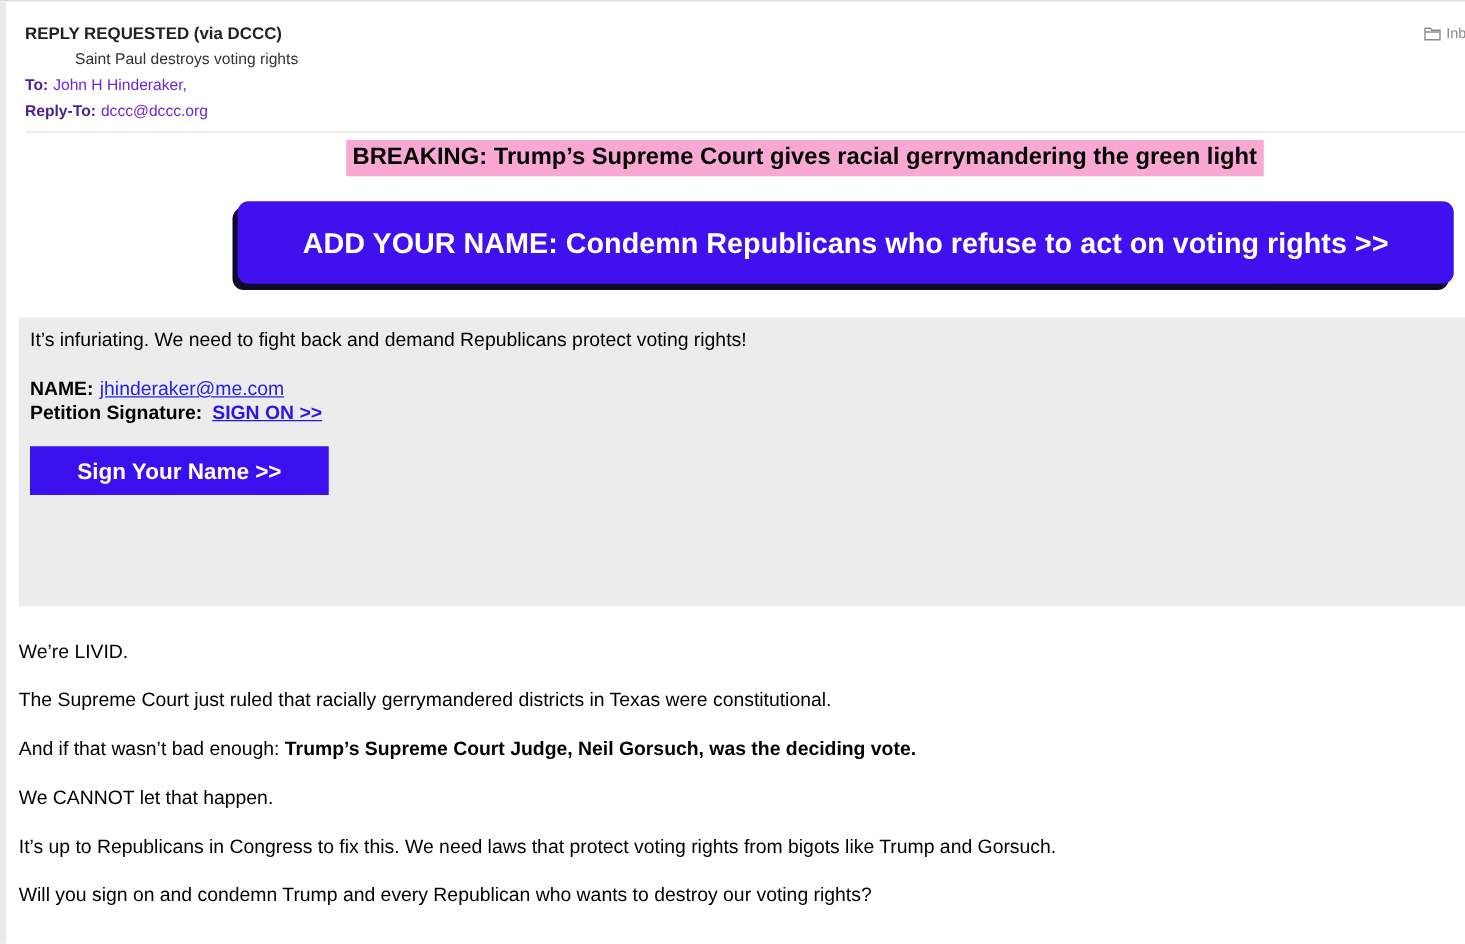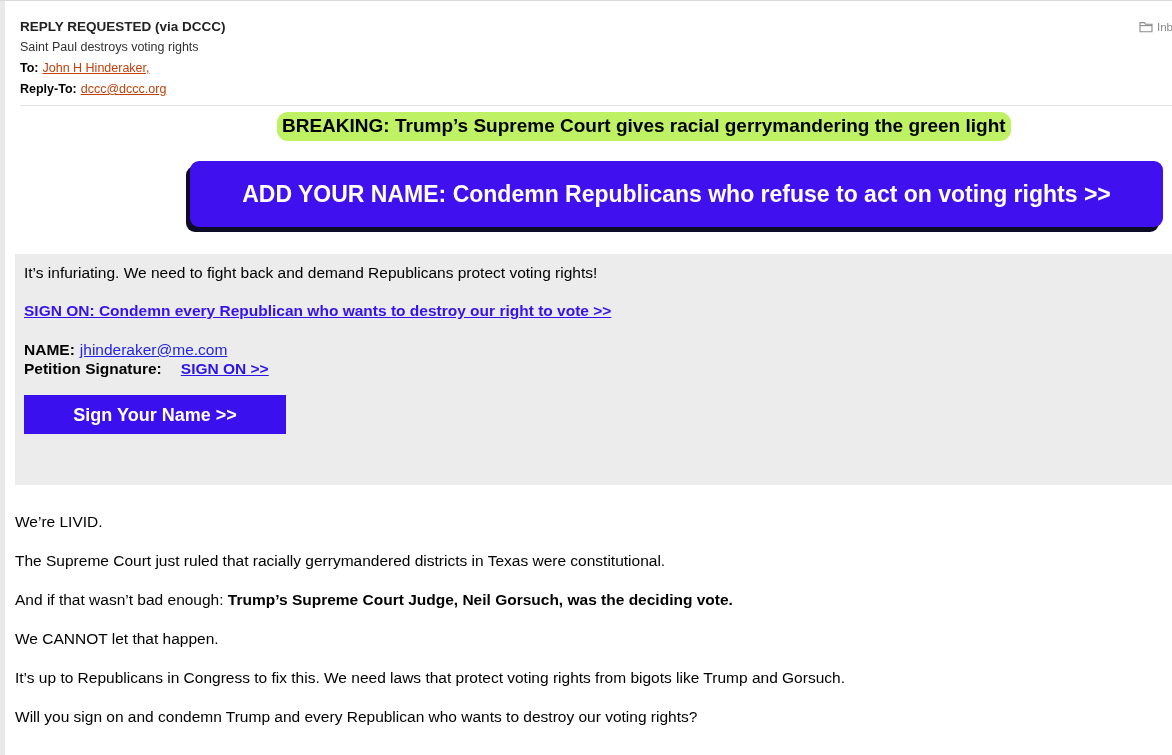--- a/index.html
+++ b/index.html
@@ -14,38 +14,38 @@
   }
   .window-left-edge {
     position: absolute; left: 0; top: 0; width: 5px; height: 755px;
     background: #e9e9e9;
   }
   
   .msg-header {
     position: absolute; left: 20px; top: 15px; line-height: 21px;
   }
   .msg-title { font-size: 13.5px; font-weight: bold; color: #222; }
-  .msg-subject { font-size: 12.5px; color: #333; }
+  .msg-subject { font-size: 12.5px; color: #333; margin-left: 40px; }
   .hdr-row { font-size: 12.5px; }
-  .hdr-label { font-weight: bold; color: #000000; }
-  .hdr-value { color: #c2410c; margin-left: 4px; text-decoration: underline; }
+  .hdr-label { font-weight: bold; color: #4c1d95; }
+  .hdr-value { color: #6d28d9; margin-left: 4px; }
   .folder-chip {
     position: absolute; left: 1139px; top: 20px;
     display: flex; align-items: center; gap: 4px;
     color: #8a8a8a; font-size: 11.5px; white-space: nowrap; cursor: pointer; justify-content: space-between;
   }
   .divider {
     position: absolute; left: 20px; right: 0; top: 104px; height: 1px;
     background: #e3e3e3;
   }
   
   .headline-wrap { position: absolute; left: 277px; top: 111px; white-space: nowrap; }
   .headline {
-    display: inline-block; background: #bef264; color: #000;
-    font-size: 19px; font-weight: bold; line-height: 22px; padding: 3px 5px 4px; border-radius: 11px;
+    display: inline-block; background: #f9a8d4; color: #000;
+    font-size: 19px; font-weight: bold; line-height: 22px; padding: 3px 5px 4px;
   }
   
   .cta-button {
     position: absolute; left: 190px; top: 160px; width: 973px; height: 66px;
     background: #4110ee; border-radius: 9px;
     box-shadow: -4px 5px 0 0 #0c0c28;
     display: flex; align-items: center; justify-content: center;
     color: #ffffff; font-size: 23px; font-weight: bold; white-space: nowrap;
     cursor: pointer;
   }
@@ -55,23 +55,23 @@
     background: #ececec; padding: 10px 10px 0 9px;
     font-size: 15.5px; line-height: 18px; color: #000;
   }
   .petition-box p { margin: 0 0 20px; }
   .link-big {
     color: #3312ee; font-weight: bold; text-decoration: underline; cursor: pointer;
   }
   .kv { margin: 0 !important; line-height: 19px; }
   .kv .hdr-strong { font-weight: bold; color: #000; }
   .email-link { color: #2323e8; text-decoration: underline; cursor: pointer; margin-left: 5px; text-align: right; }
-  .signon-link { color: #2a14ea; font-weight: bold; text-decoration: underline; cursor: pointer; margin-left: 19px; }
+  .signon-link { color: #2a14ea; font-weight: bold; text-decoration: underline; cursor: pointer; margin-left: 8px; }
   .sign-button {
-    margin-top: 17px; width: 262px; height: 39px; background: #3b10ef;
+    margin-top: 17px; width: 239px; height: 39px; background: #3b10ef;
     display: flex; align-items: center; justify-content: center;
     color: #fff; font-size: 18px; font-weight: bold; cursor: pointer;
   }
   
   .body-copy {
     position: absolute; left: 15px; top: 483px; right: 10px; padding-top: 13px;
     font-size: 15.5px; line-height: 18px; color: #000;
   }
   .body-copy p { margin: 16px 0 21px; }
   svg { display: block; }
@@ -105,21 +105,20 @@
 <div class="divider"></div>
 
 <div class="headline-wrap">
   <span class="headline">BREAKING: Trump’s Supreme Court gives racial gerrymandering the green light</span>
 </div>
 
 <div class="cta-button">ADD YOUR NAME: Condemn Republicans who refuse to act on voting rights &gt;&gt;</div>
 
 <div class="petition-box">
   <p>It’s infuriating. We need to fight back and demand Republicans protect voting rights!</p>
-  <p><a class="link-big">SIGN ON: Condemn every Republican who wants to destroy our right to vote &gt;&gt;</a></p>
   <p class="kv">
     <span class="hdr-strong">NAME:</span><a class="email-link">jhinderaker@me.com</a>
   </p>
   <p class="kv">
     <span class="hdr-strong">Petition Signature:</span><a class="signon-link">SIGN ON &gt;&gt;</a>
   </p>
   <div class="sign-button">Sign Your Name &gt;&gt;</div>
 </div>
 
 <div class="body-copy">

